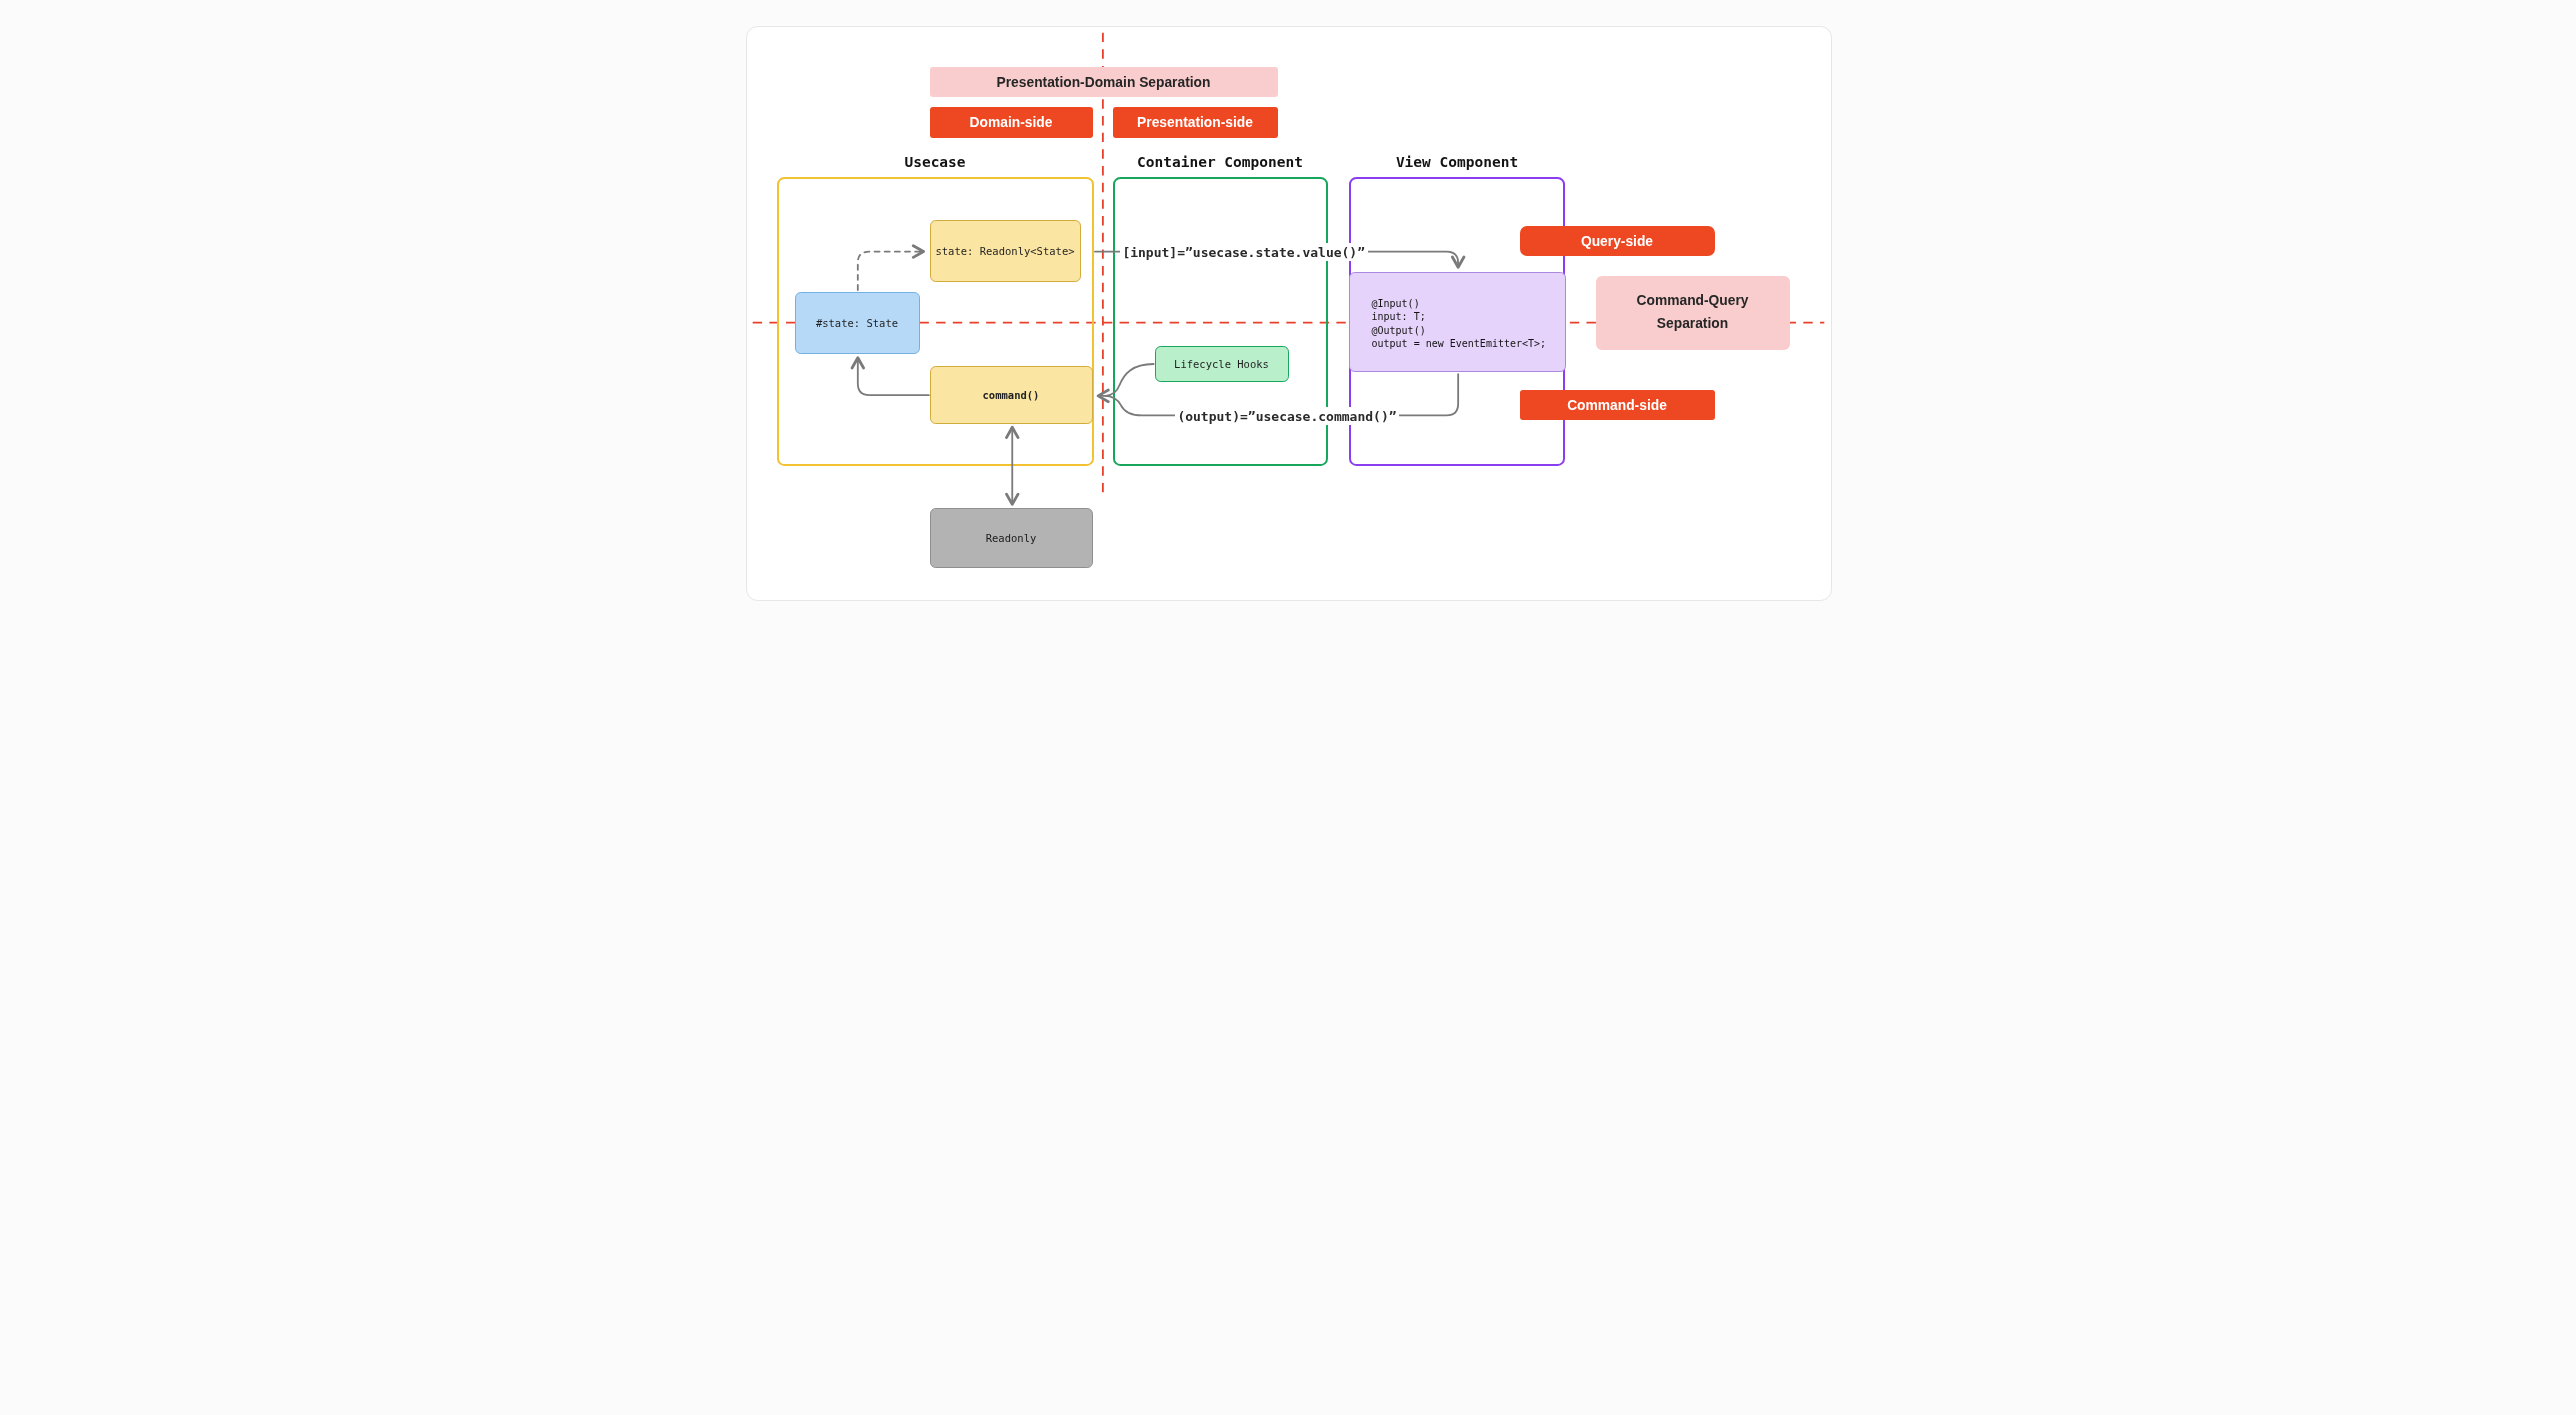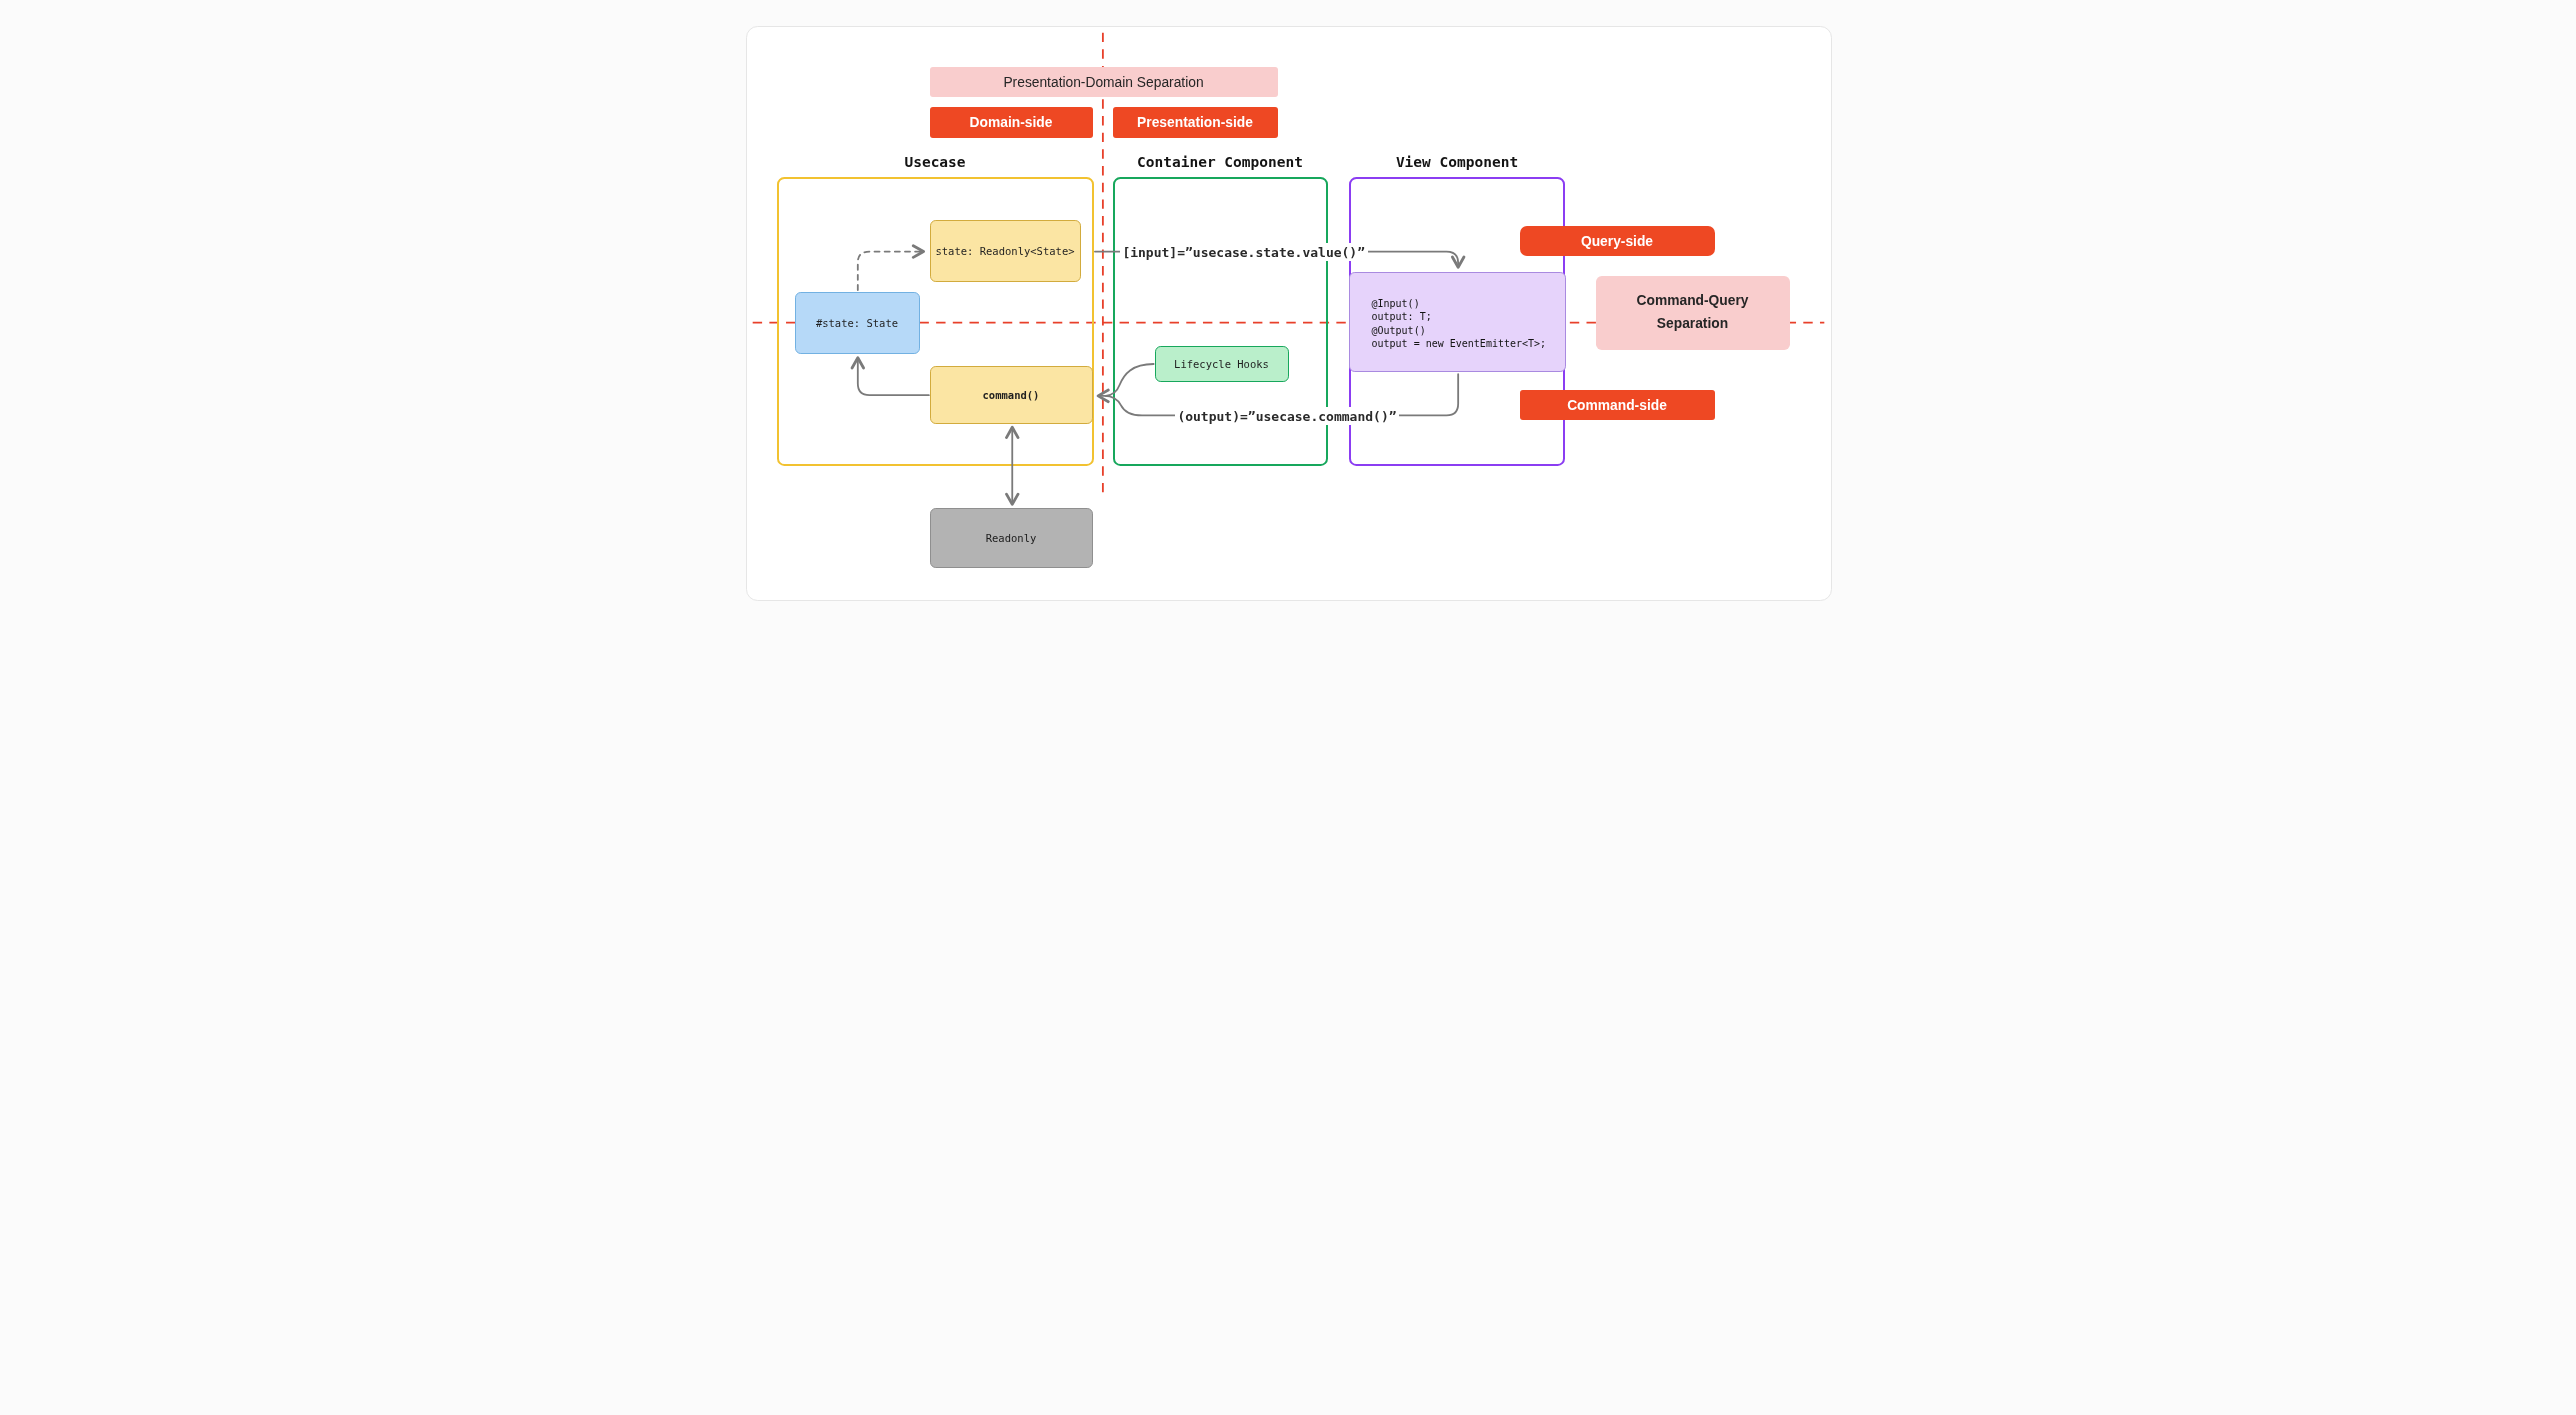--- a/index.html
+++ b/index.html
@@ -53,21 +53,21 @@
     font-size:10.5px;color:var(--ink);
     box-sizing:border-box;
     text-align:center;
   }
   .tan{background:var(--tan-fill);border-color:var(--tan-border);}
   .blue{background:var(--blue-fill);border-color:var(--blue-border);}
   .greenfill{background:var(--green-fill);border-color:var(--green-border);}
   .grayfill{background:var(--gray-fill);border-color:var(--gray-border);color:#1c1c1c;}
   .banner{
     display:flex;align-items:center;justify-content:center;
-    font-weight:400;font-size:13.8px;color:#262626;
+    font-weight:700;font-size:13.8px;color:#262626;
     background:var(--pink);border-radius:2.9px;
     text-align:center;
   }
   .btn{
     display:flex;align-items:center;justify-content:center;
     font-weight:700;font-size:13.8px;color:#ffffff;
     background:var(--orange);border-radius:2.9px;
   }
   .pinkcard{
     background:var(--pink);border-radius:5.8px;
@@ -123,21 +123,21 @@
   <div class="abs outline-box outline-purple" style="left:629px;top:177px;width:212px;height:285px;"></div>
 
   <div class="abs fill-box tan" style="left:210px;top:220px;width:151px;height:62px;">state: Readonly&lt;State&gt;</div>
   <div class="abs fill-box blue" style="left:75px;top:292px;width:125px;height:62px;">#state: State</div>
   <div class="abs fill-box tan" style="left:210px;top:366px;width:163px;height:58px;font-weight:bold;">command()</div>
 
   <div class="abs fill-box greenfill" style="left:435px;top:346px;width:134px;height:36px;">Lifecycle Hooks</div>
 
   <div class="abs codebox" style="left:629px;top:272px;width:217px;height:100px;">
     <div>@Input()</div>
-    <div>output: T;</div>
+    <div>input: T;</div>
     <div>@Output()</div>
     <div>output = new EventEmitter&lt;T&gt;;</div>
   </div>
 
   <div class="abs btn" style="left:800px;top:226px;width:195px;height:30px;border-radius:7px;">Query-side</div>
   <div class="abs pinkcard" style="left:876px;top:276px;width:194px;height:74px;">Command-Query Separation</div>
   <div class="abs btn" style="left:800px;top:390px;width:195px;height:30px;">Command-side</div>
 
   <div class="abs fill-box grayfill" style="left:210px;top:508px;width:163px;height:60px;">Readonly</div>
 

